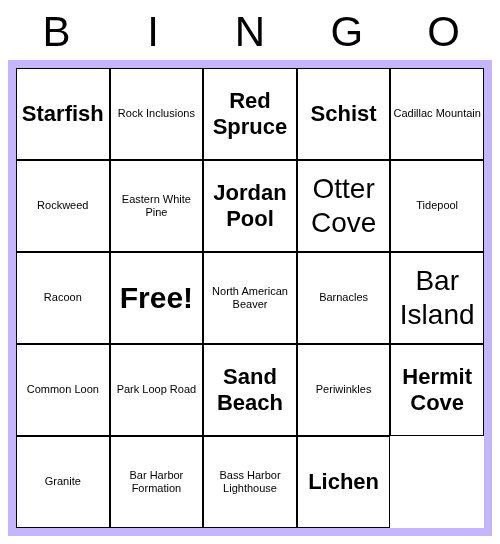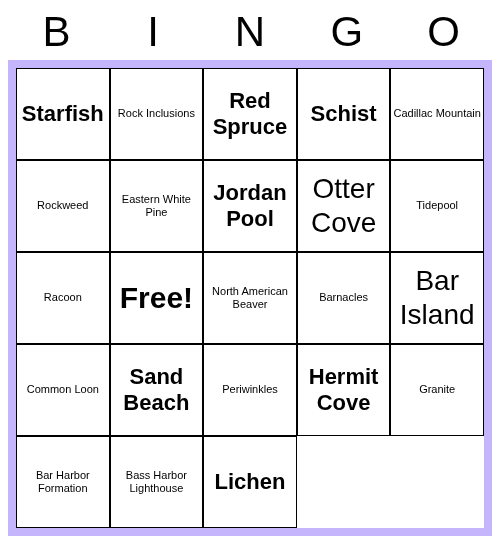--- a/index.html
+++ b/index.html
@@ -117,20 +117,23 @@
     <div class="cell">
       <span class="cell-normal">Barnacles</span>
     </div>
     <div class="cell">
       <span class="cell-xlarge">Bar Island</span>
     </div>
     <div class="cell">
       <span class="cell-normal">Common Loon</span>
     </div>
     <div class="cell">
+      <span class="cell-normal">Park Loop Road</span>
+    </div>
+    <div class="cell">
       <span class="cell-large">Sand Beach</span>
     </div>
     <div class="cell">
       <span class="cell-normal">Periwinkles</span>
     </div>
     <div class="cell">
       <span class="cell-large">Hermit Cove</span>
     </div>
     <div class="cell">
       <span class="cell-normal">Granite</span>

